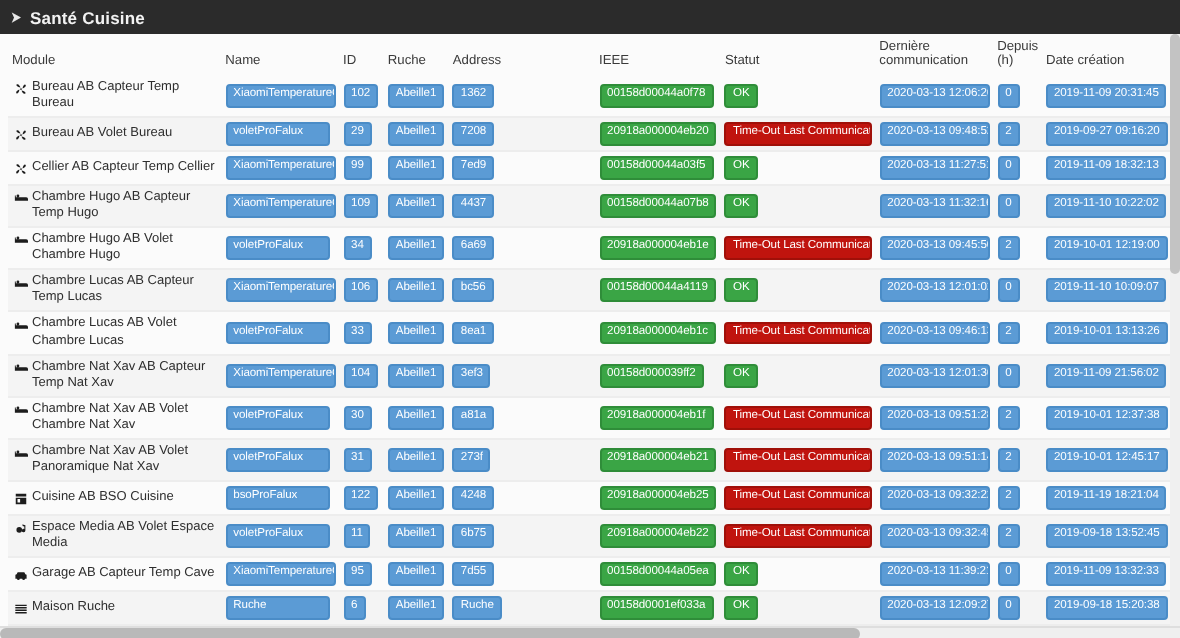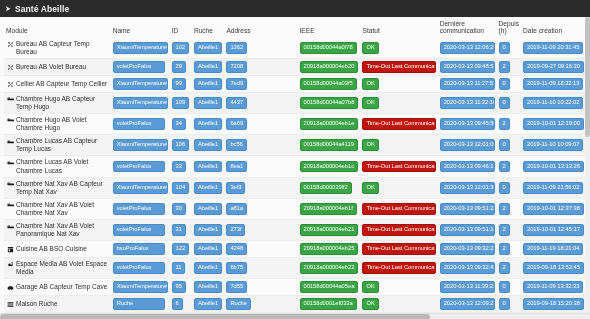--- a/index.html
+++ b/index.html
@@ -157,21 +157,21 @@
     border-radius: 3px;
   }
 </style>
 </head>
 <body>
 
 <div id="app">
 
   <div class="titlebar">
     <span class="chev">➤</span>
-    <span>Santé Abeille</span>
+    <span>Santé Cuisine</span>
   </div>
 
   <div class="panel">
     <table class="grid">
       <thead>
         <tr>
           <th class="c-mod">Module</th>
           <th class="c-name">Name</th>
           <th class="c-id">ID</th>
           <th class="c-ruche">Ruche</th>

